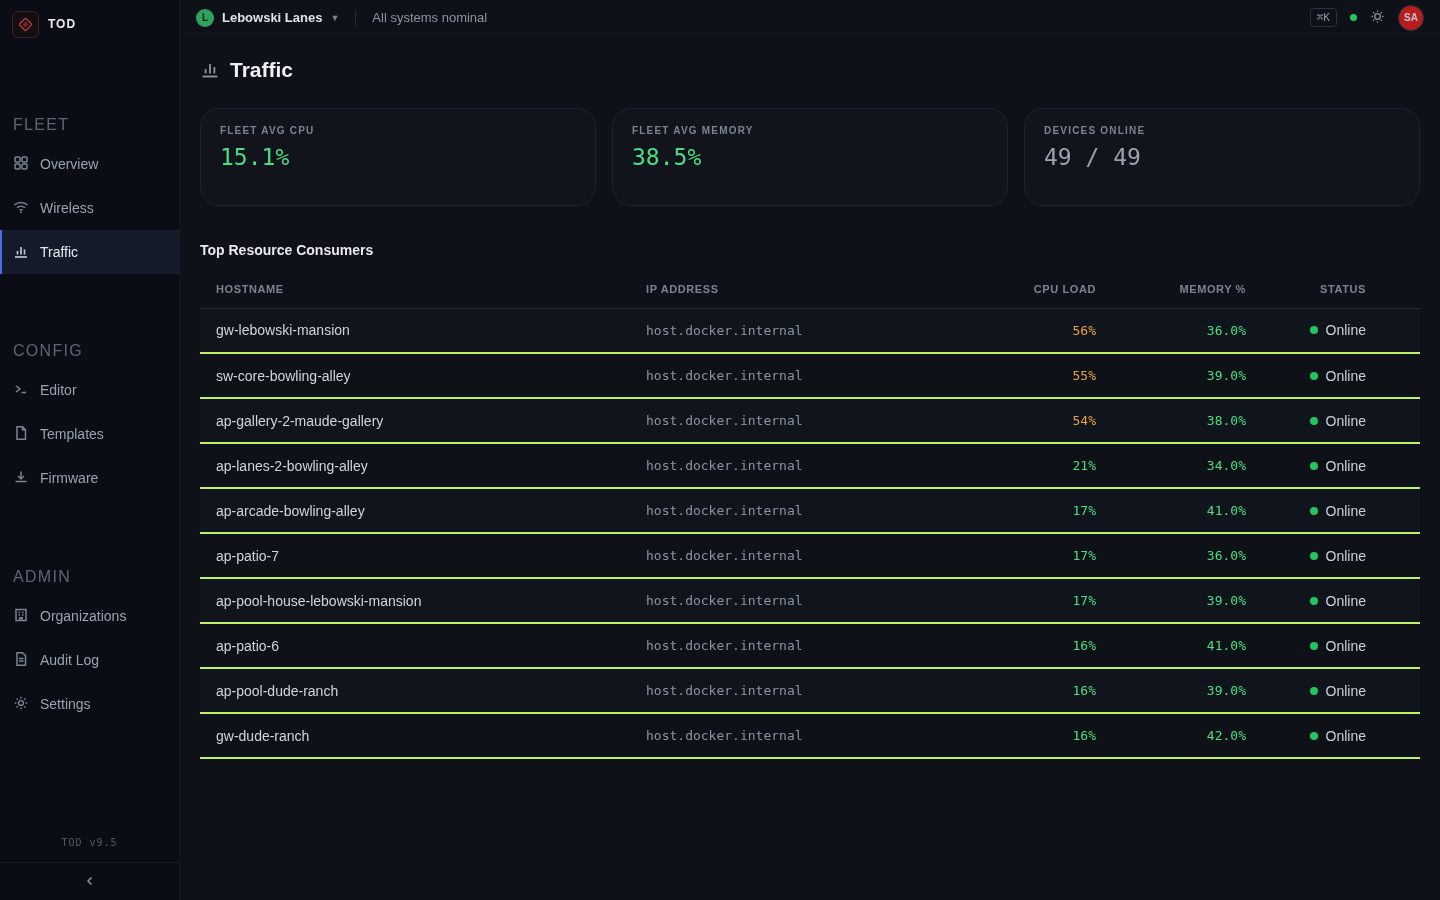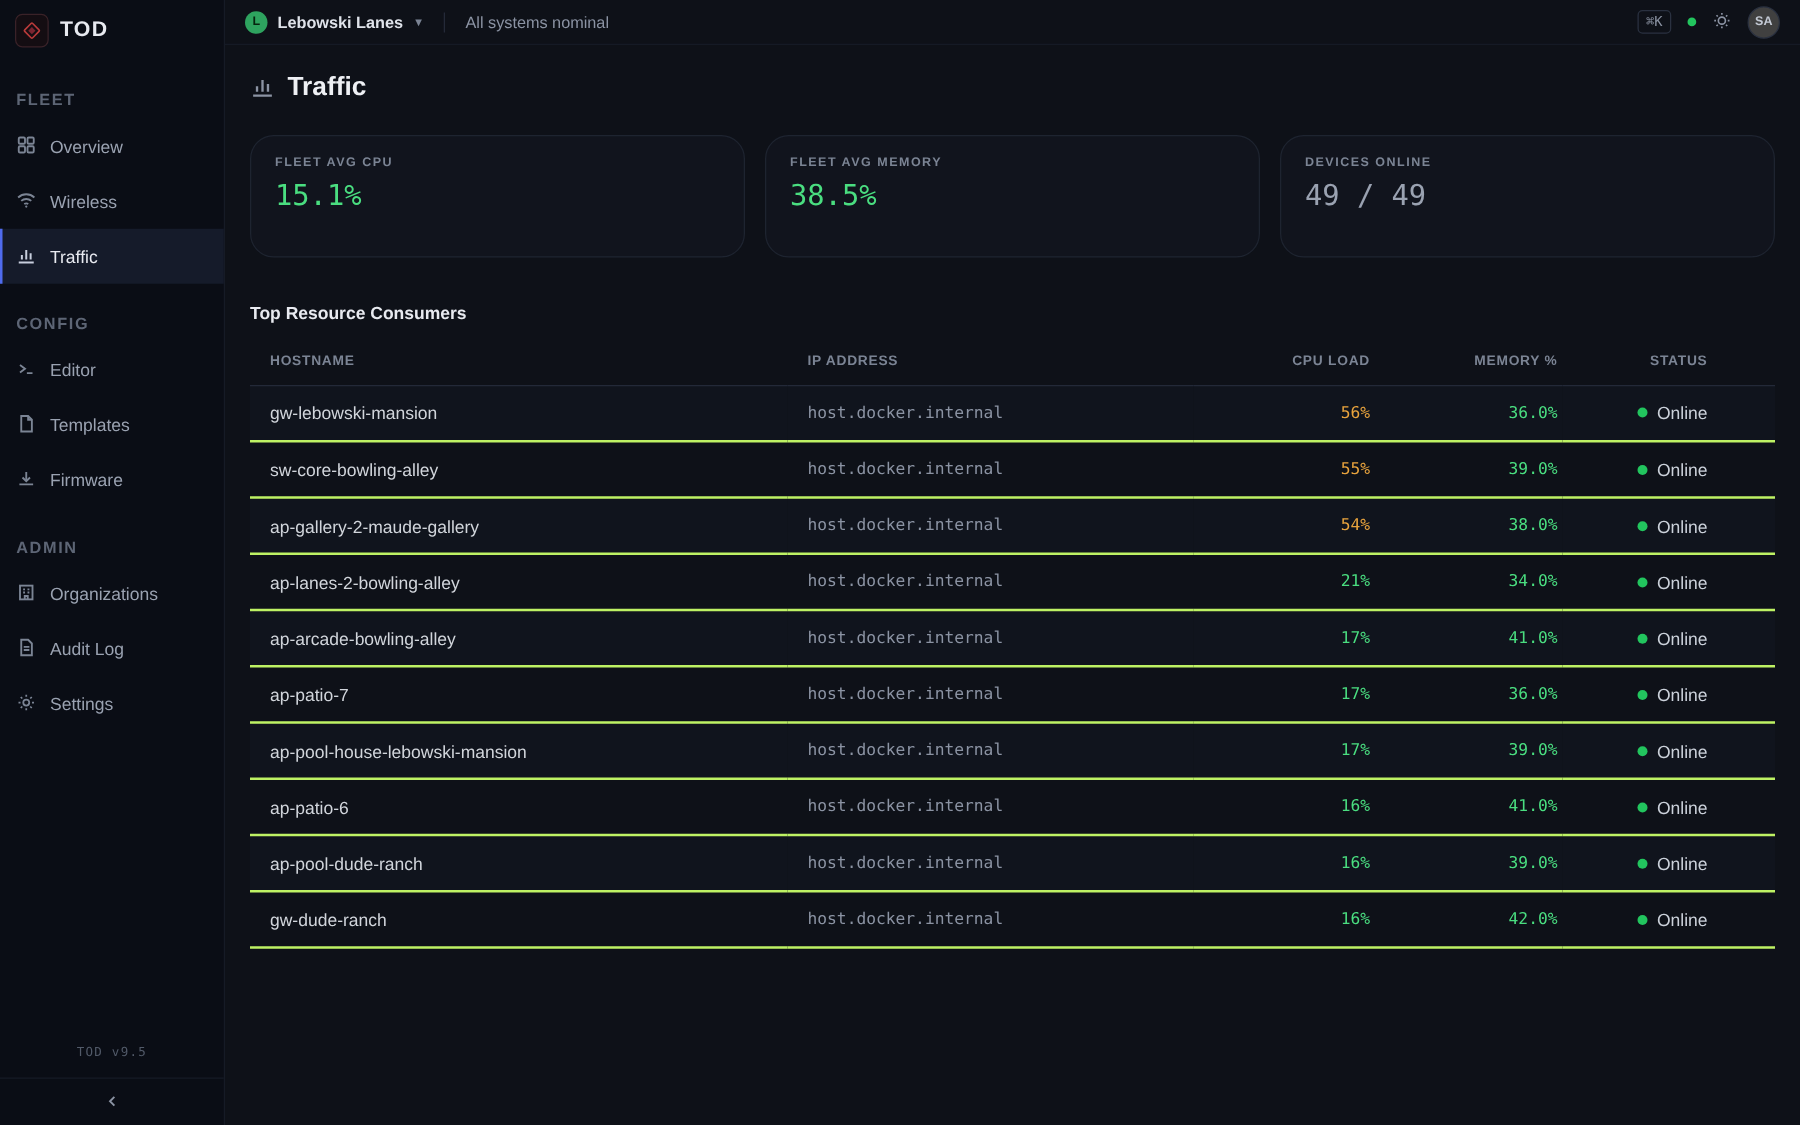--- a/index.html
+++ b/index.html
@@ -17,25 +17,25 @@
     width:180px; min-width:180px; height:900px;
     background:#0a0d15; border-right:1px solid #161b26;
     display:flex; flex-direction:column;
   }
   .brand { display:flex; align-items:center; gap:9px; padding:11px 12px; height:48px; }
   .brand-logo {
     width:27px; height:27px; border-radius:6px;
     background:#140d12; border:1px solid #3a2228;
     display:flex; align-items:center; justify-content:center;
   }
-  .brand-name { font-weight:bold; font-size:17px; letter-spacing:1px; color:#e8eaf0; }
+  .brand-name { font-weight:bold; font-size:12px; letter-spacing:1px; color:#e8eaf0; }
   .nav { flex:1; padding-top:18px; }
   .nav-section-label {
-    padding:6px 13px 8px; font-size:13px; letter-spacing:1.3px;
-    color:#5d6575; font-weight:bold;
+    padding:6px 13px 8px; font-size:16px; letter-spacing:1.3px;
+    color:#5d6575; font-weight:normal;margin-top:44px;
   }
   .nav-item {
     display:flex; align-items:center; gap:11px;
     height:44px; padding:0 13px; color:#9aa2b1; cursor:pointer;
   }
   .nav-item svg { stroke:#7b8494; }
   .nav-item.active {
     background:#151b2a; color:#e8eaf0;
     border-left:2px solid #4f6bed; padding-left:11px;
   }
@@ -69,21 +69,21 @@
   .system-status { font-size:13px; color:#8b93a3; }
   .topbar-right { margin-left:auto; display:flex; align-items:center; gap:13px; }
   .kbd-badge {
     border:1px solid #2a3140; border-radius:4px; padding:2px 6px;
     font-size:11px; color:#8b93a3; cursor:pointer;
   }
   .green-dot-sm { width:7px; height:7px; border-radius:50%; background:#22c55e; }
   .icon-btn { display:flex; align-items:center; cursor:pointer; }
   .user-avatar {
     width:26px; height:26px; border-radius:50%;
-    background:#404040; border:1px solid #2a3140;
+    background:#b91c1c; border:1px solid #2a3140;
     color:#c3c9d4; font-size:10px; font-weight:bold;
     display:flex; align-items:center; justify-content:center; cursor:pointer;text-align:right;
   }
 
   
   .content { padding:22px 20px 0 20px; }
   .page-title-row { display:flex; align-items:center; gap:10px; margin-bottom:26px; }
   .page-title { font-size:21px; font-weight:bold; color:#eef0f4; }
 
   .stats-row { display:flex; gap:16px; margin-bottom:36px; }

